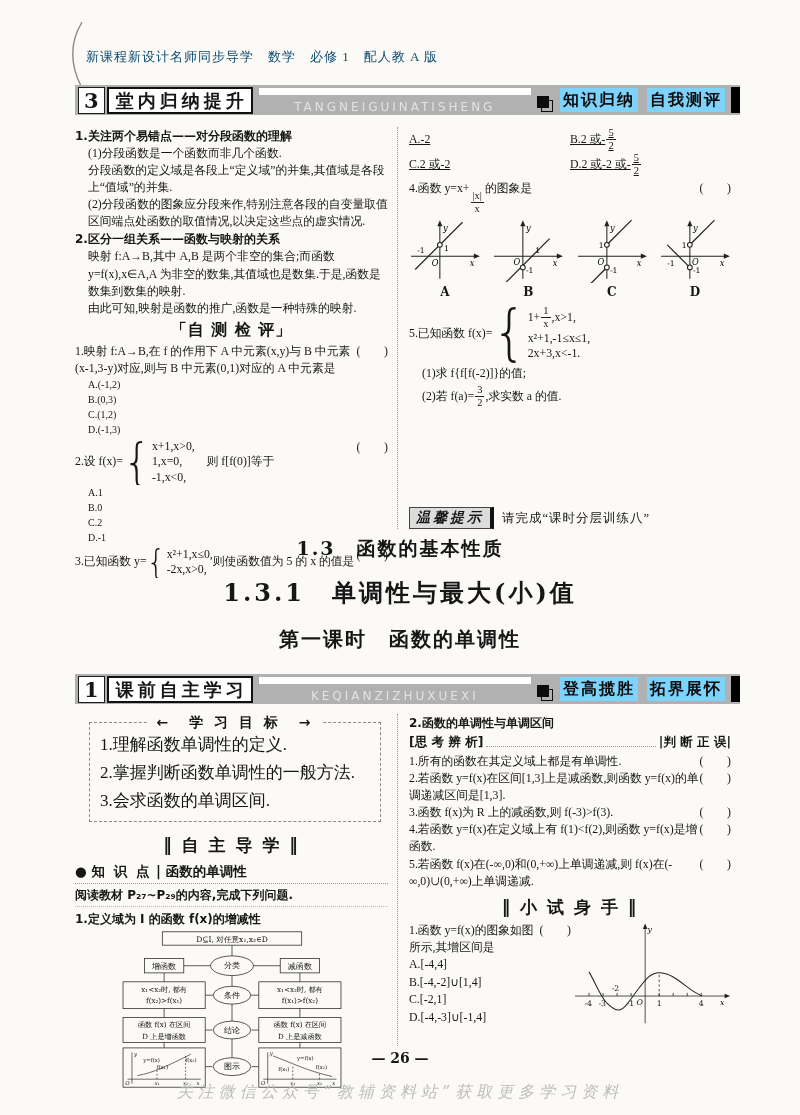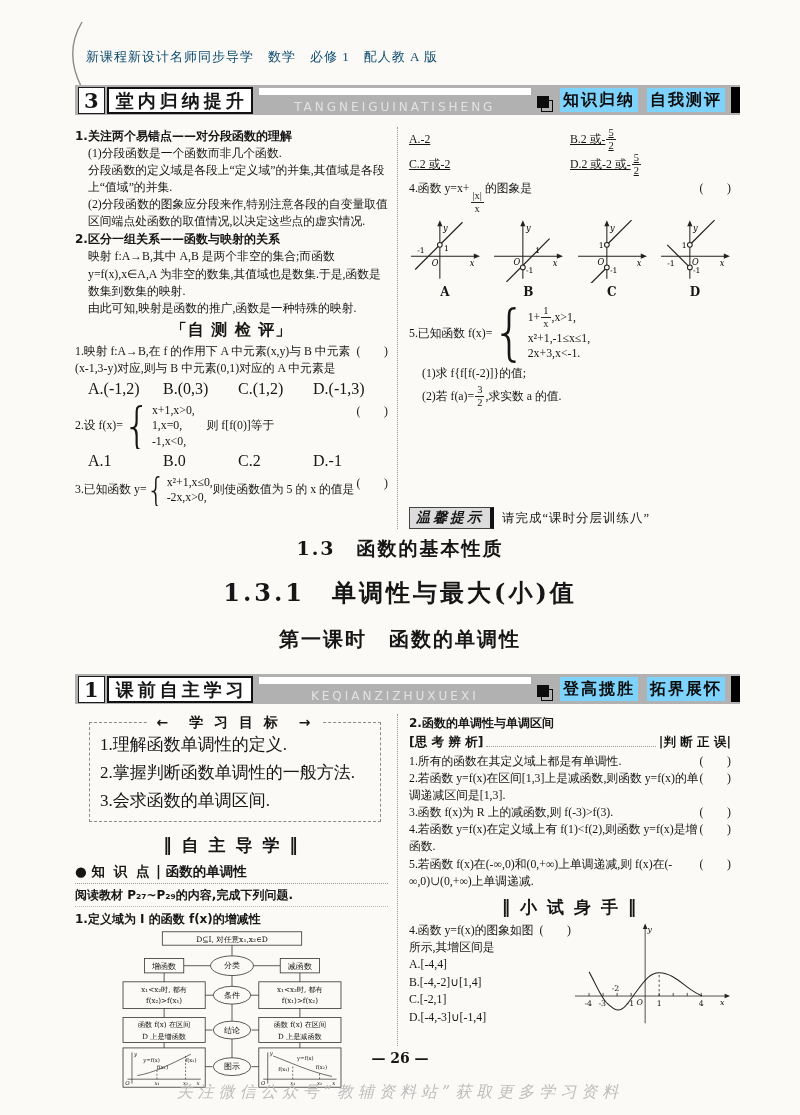--- a/index.html
+++ b/index.html
@@ -26,21 +26,21 @@
   .col-r { width:334px; border-left:1px dotted #9a9a9a; padding-left:11px; box-sizing:border-box; display:flex; flex-direction:column; }
 
   .t { font-size:11.8px; line-height:1.45; margin:0; }
   .bold-t { font-family:"DejaVu Sans", sans-serif; font-weight:bold; font-size:12px; line-height:1.5; margin:0; }
   .ind { padding-left:13px; }
   .stem { overflow:hidden; }
   .brk { float:right; }
 
   .center-sub { text-align:center; font-family:"DejaVu Sans", sans-serif; font-weight:bold; font-size:16px; letter-spacing:1px; margin:3px 0 2px; }
 
-  .optrow { display:flex; padding-left:13px; font-size:16px; line-height:1.5; }
+  .optrow { display:flex; padding-left:13px; font-size:10px; line-height:1.5;flex-direction:column; }
   .optrow > span { flex:1; }
   .optrow2 { display:flex; align-items:center; font-size:11.8px; line-height:1.5; min-height:22px; }
   .optrow2 > span { width:50%; display:inline-flex; align-items:center;text-decoration:underline; }
   .optcol { font-size:11.8px; line-height:1.5; }
 
   .cases { display:inline-flex; align-items:center; vertical-align:middle; }
   .brace { font-family:"DejaVu Sans", sans-serif; font-weight:200; line-height:0.9; transform:scaleY(1.12); margin-right:1px; }
   .br2 { font-size:30px; }
   .br3 { font-size:44px; }
   .br3f { font-size:54px; }
@@ -448,21 +448,21 @@
       <p class="t stem"><span class="brk">(　　)</span><span>1.所有的函数在其定义域上都是有单调性.</span></p>
       <p class="t stem"><span class="brk">(　　)</span><span>2.若函数 y=f(x)在区间[1,3]上是减函数,则函数 y=f(x)的单调递减区间是[1,3].</span></p>
       <p class="t stem"><span class="brk">(　　)</span><span>3.函数 f(x)为 R 上的减函数,则 f(-3)&gt;f(3).</span></p>
       <p class="t stem"><span class="brk">(　　)</span><span>4.若函数 y=f(x)在定义域上有 f(1)&lt;f(2),则函数 y=f(x)是增函数.</span></p>
       <p class="t stem"><span class="brk">(　　)</span><span>5.若函数 f(x)在(-∞,0)和(0,+∞)上单调递减,则 f(x)在(-∞,0)∪(0,+∞)上单调递减.</span></p>
 
       <div class="xs-title">‖ 小 试 身 手 ‖</div>
 
       <div class="xs-row">
         <div class="xs-left">
-          <p class="t stem"><span class="brk">(　　)</span><span>4.函数 y=f(x)的图象如图所示,其增区间是</span></p>
+          <p class="t stem"><span class="brk">(　　)</span><span>1.函数 y=f(x)的图象如图所示,其增区间是</span></p>
           <div class="optcol">A.[-4,4]</div>
           <div class="optcol">B.[-4,-2]∪[1,4]</div>
           <div class="optcol">C.[-2,1]</div>
           <div class="optcol">D.[-4,-3]∪[-1,4]</div>
         </div>
         <svg width="160" height="113" viewBox="0 0 205 145">
           <g stroke="#222" stroke-width="1" fill="none">
             <line x1="5" y1="95" x2="198" y2="95"></line>
             <line x1="95" y1="130" x2="95" y2="8"></line>
             <line x1="23" y1="95" x2="23" y2="91"></line>

